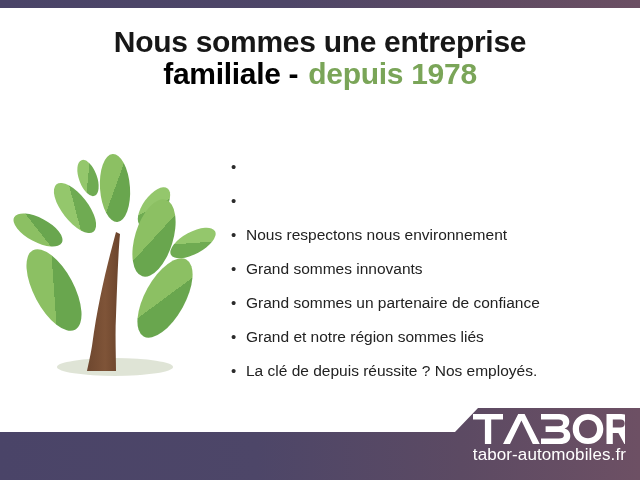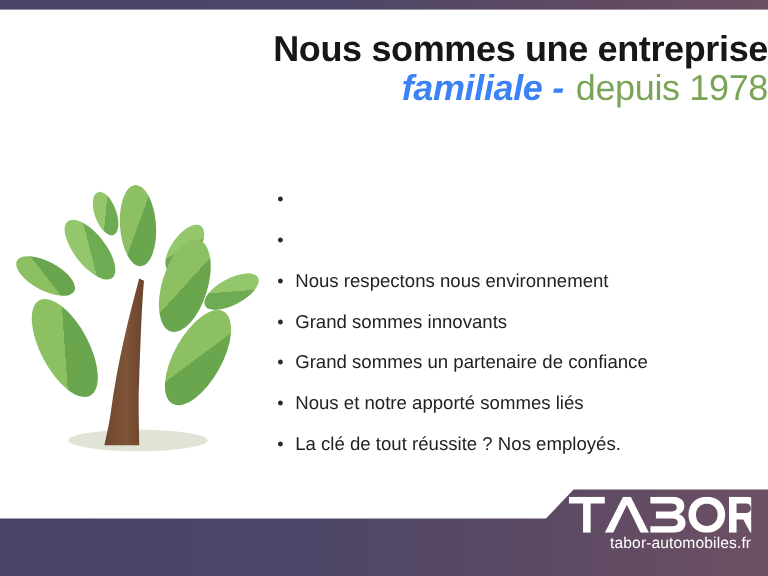--- a/index.html
+++ b/index.html
@@ -21,35 +21,35 @@
     top: 0; left: 0;
     width: 640px; height: 8px;
     background: linear-gradient(to right, #4a4468 0%, #4e4668 45%, #5e4a62 75%, #6b4f63 100%);
   }
 
   
   #headline {
     position: absolute;
     top: 26px; left: 0;
     width: 640px;
-    text-align: right;
+    text-align: center;
     line-height: 1.08;
   }
   .headline-line {
     display: block;
     font-size: 30px;
     font-weight: bold;
     color: #171717;
     letter-spacing: -0.3px;
   }
   .headline-accent {
     color: #7aa558;
-    font-weight: normal;
-  }
-  .headline-dash { color: #3b82f6; font-style: italic; }
+    font-weight: bold;
+  }
+  .headline-dash { color: #000000; }
   .hl-gap { display: inline-block; width: 10px; }
 
   
   #tree-illustration {
     position: absolute;
     left: 12px;
     top: 150px;
     width: 215px;
     height: 235px;
   }
@@ -101,21 +101,21 @@
     right: 14px;
     top: 8px;
     text-align: right;
   }
   #brand-logo {
     display: block;
   }
   #brand-domain {
     display: block;
     margin-top: 1px;
-    font-size: 13px;
+    font-size: 17px;
     color: #ffffff;
     letter-spacing: 0.1px;
     text-align: right;
   }
 </style>
 </head>
 <body>
 
 <div id="top-strip"></div>
 
@@ -180,25 +180,25 @@
   <li class="benefit-item">
     <span class="benefit-bullet">•</span>
     <span>Grand sommes innovants</span>
   </li>
   <li class="benefit-item">
     <span class="benefit-bullet">•</span>
     <span>Grand sommes un partenaire de confiance</span>
   </li>
   <li class="benefit-item">
     <span class="benefit-bullet">•</span>
-    <span>Nous et notre apporté sommes liés</span>
-  </li>
-  <li class="benefit-item">
-    <span class="benefit-bullet">•</span>
-    <span>La clé de tout réussite ? Nos employés.</span>
+    <span>Grand et notre région sommes liés</span>
+  </li>
+  <li class="benefit-item">
+    <span class="benefit-bullet">•</span>
+    <span>La clé de depuis réussite ? Nos employés.</span>
   </li>
 </ul>
 
 <div id="footer-bar">
   <svg id="footer-shape" viewBox="0 0 640 74" xmlns="http://www.w3.org/2000/svg" preserveAspectRatio="none">
     <defs>
       <linearGradient id="barGrad" x1="0" y1="0" x2="1" y2="0">
         <stop offset="0%" stop-color="#4a4468"></stop>
         <stop offset="40%" stop-color="#4d4668"></stop>
         <stop offset="72%" stop-color="#5c4a63"></stop>

